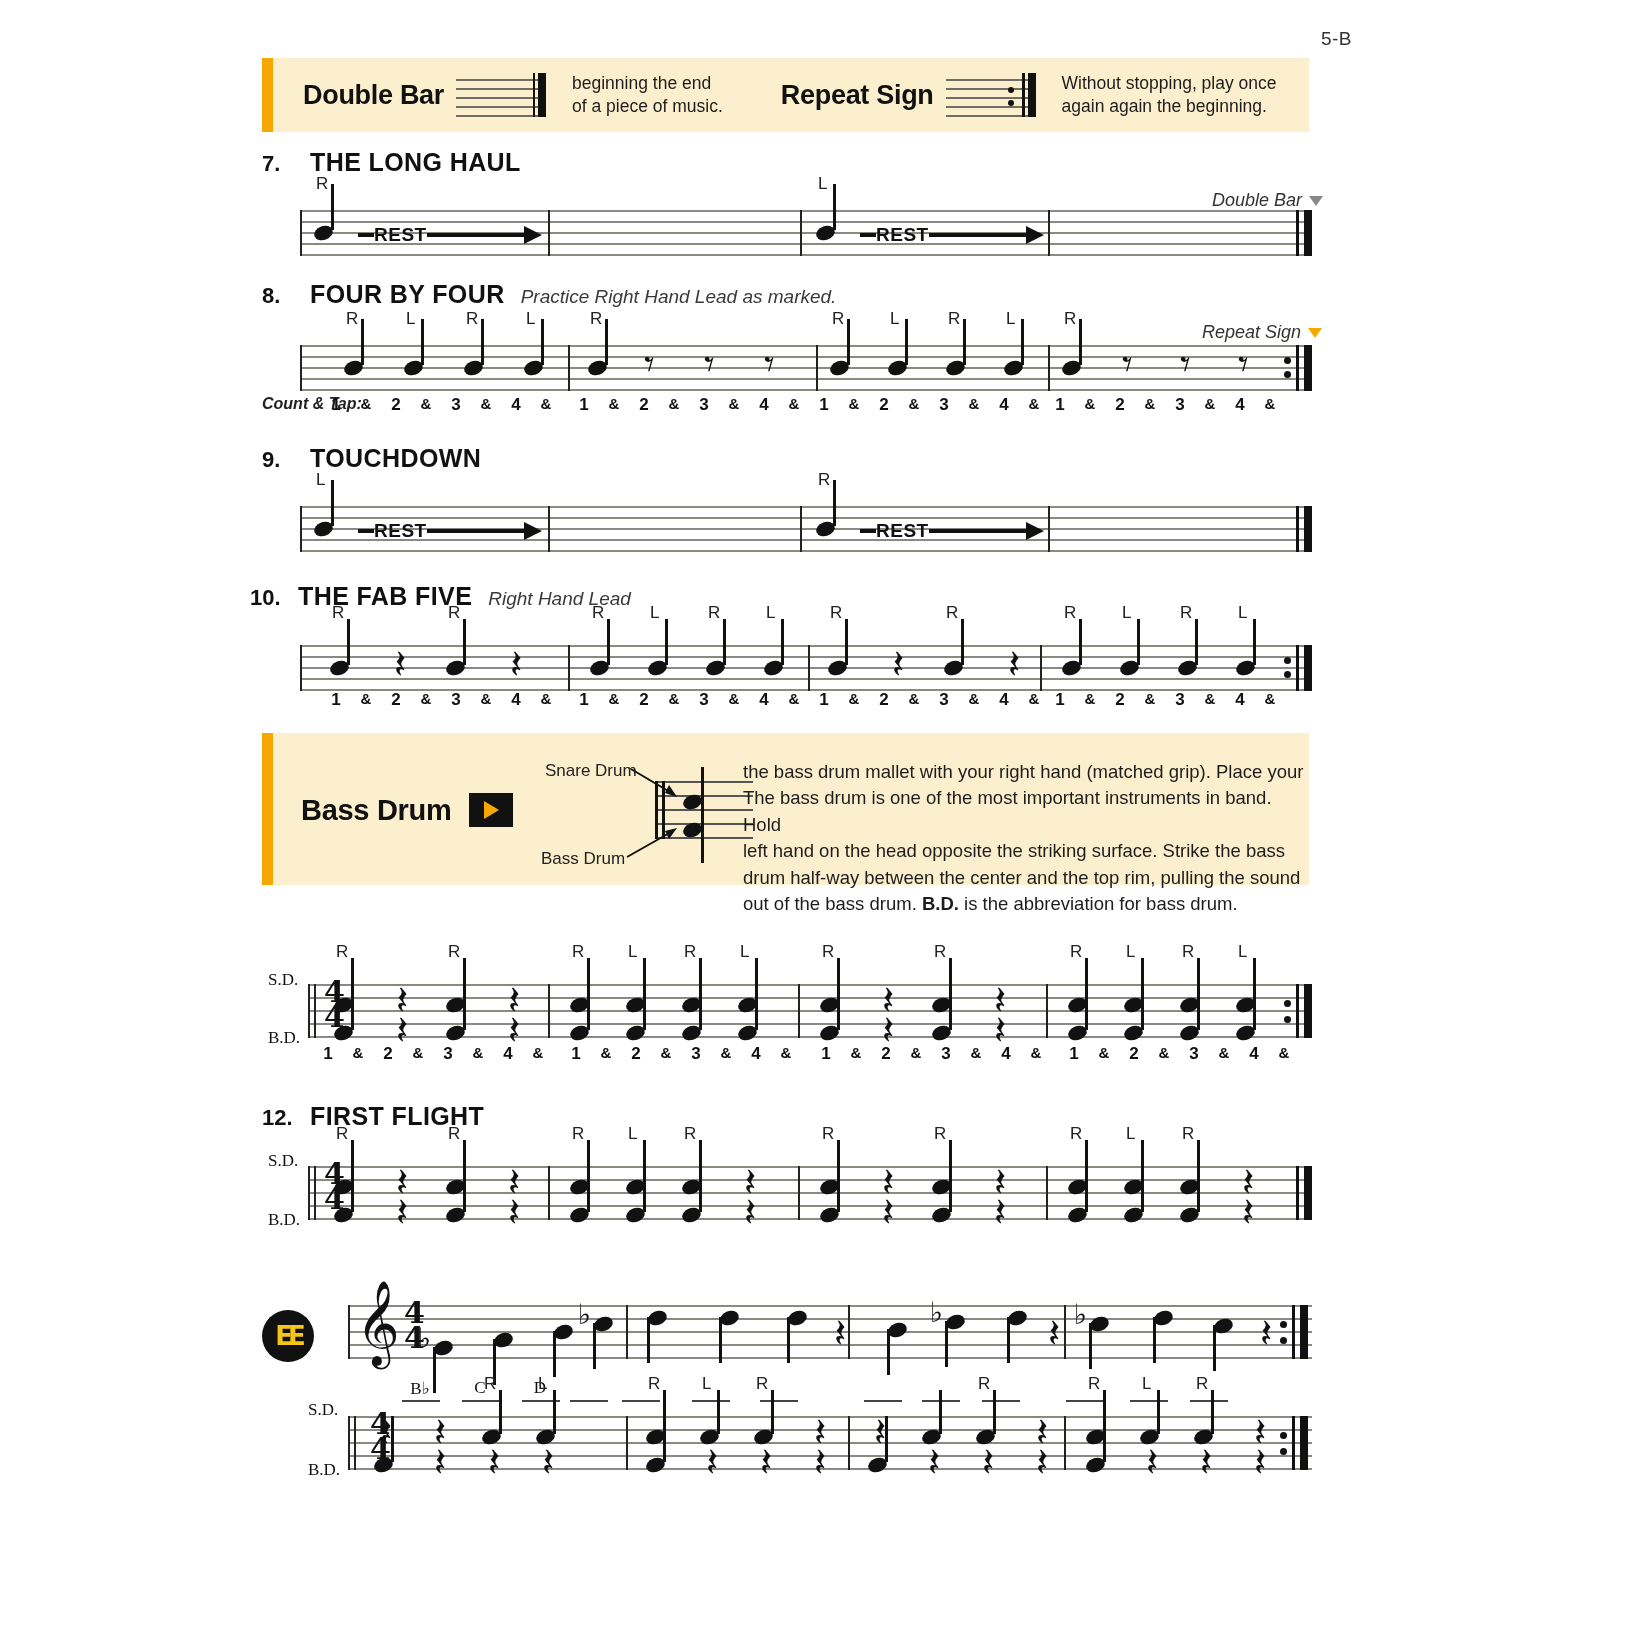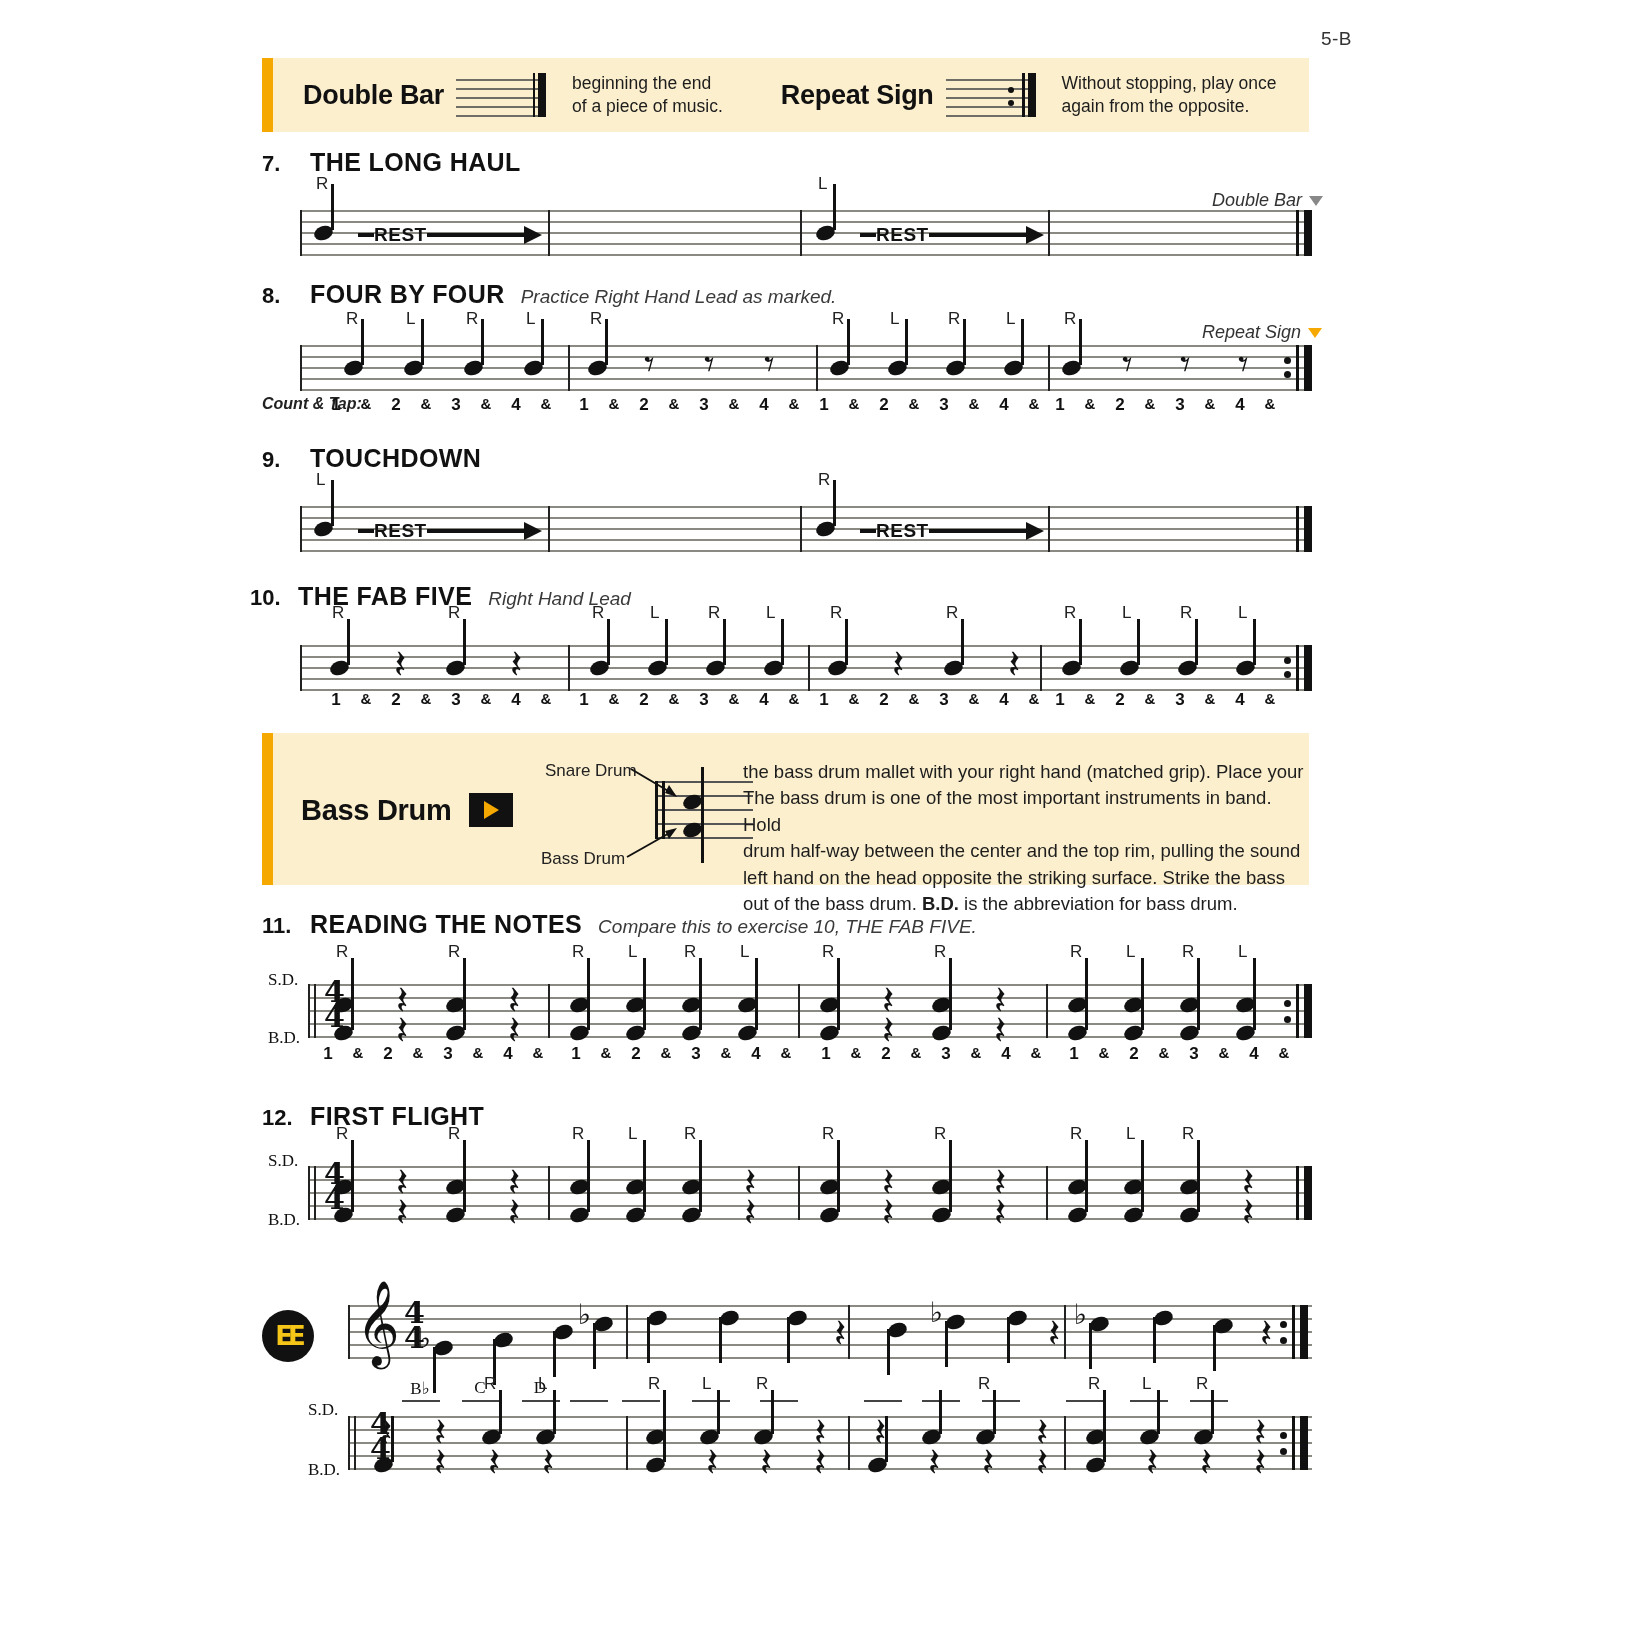--- a/index.html
+++ b/index.html
@@ -185,21 +185,21 @@
         <div class="ln" style="top:24px;"></div>
           <div class="ln" style="top:33px;"></div>
         <div class="ln" style="top:42px;"></div>
         <div class="thin-bar"></div>
           <div class="thick-bar"></div>
         <div class="dot" style="top:14px;"></div>
           <div class="dot" style="top:27px;"></div>
       </div>
       <div class="def-text">
         <div>Without stopping, play once</div>
-        <div>again from the opposite.</div>
+        <div>again again the beginning.</div>
       </div>
 
     </div>
   </div>
 
   <div class="ex-head" style="left:262px; top:148px;">
     <span class="ex-num">7.</span>
     <span class="ex-title">THE LONG HAUL</span>
   </div>
   <div class="marker" style="left:1212px; top:190px;">
@@ -552,35 +552,30 @@
       </svg>
       <div class="anno" style="left:268px; top:116px;">Bass Drum</div>
       <svg style="position:absolute; left:352px; top:92px;" width="62" height="38">
         <line x1="2" y1="32" x2="48" y2="6" stroke="#111" stroke-width="2"></line>
         <polygon points="52,3 40,6 44,14" fill="#111"></polygon>
       </svg>
 
       <div class="bd-body" style="position:absolute; left:470px; top:26px; width:565px;">
         <div>the bass drum mallet with your right hand (matched grip). Place your</div>
         <div>The bass drum is one of the most important instruments in band. Hold</div>
+        <div>left hand on the head opposite the striking surface. Strike the bass</div>
         <div>drum half-way between the center and the top rim, pulling the sound</div>
-        <div>left hand on the head opposite the striking surface. Strike the bass</div>
         <div>
           <span>out of the bass drum.</span>
           <b>B.D.</b><span> is the abbreviation for bass drum.</span>
         </div>
       </div>
     </div>
   </div>
 
-  <div class="ex-head" style="left:262px; top:910px;">
-    <span class="ex-num">11.</span>
-    <span class="ex-title">READING THE NOTES</span>
-    <span class="ex-sub">Compare this to exercise 10, THE FAB FIVE.</span>
-  </div>
   <div class="sd-label" style="left:268px; top:970px;">S.D.</div>
   <div class="sd-label" style="left:268px; top:1028px;">B.D.</div>
   <div class="staff" id="staff-ex11" style="left:308px; top:984px; width:1004px; height:52px;">
     <div class="sline" style="top:0px;"></div>
       <div class="sline" style="top:13px;"></div>
     <div class="sline" style="top:26px;"></div>
       <div class="sline" style="top:39px;"></div>
     <div class="sline" style="top:52px;"></div>
     <div class="barline" style="left:0px; top:0; height:54px;"></div>
     <div class="barline" style="left:6px; top:0; height:54px;"></div>

